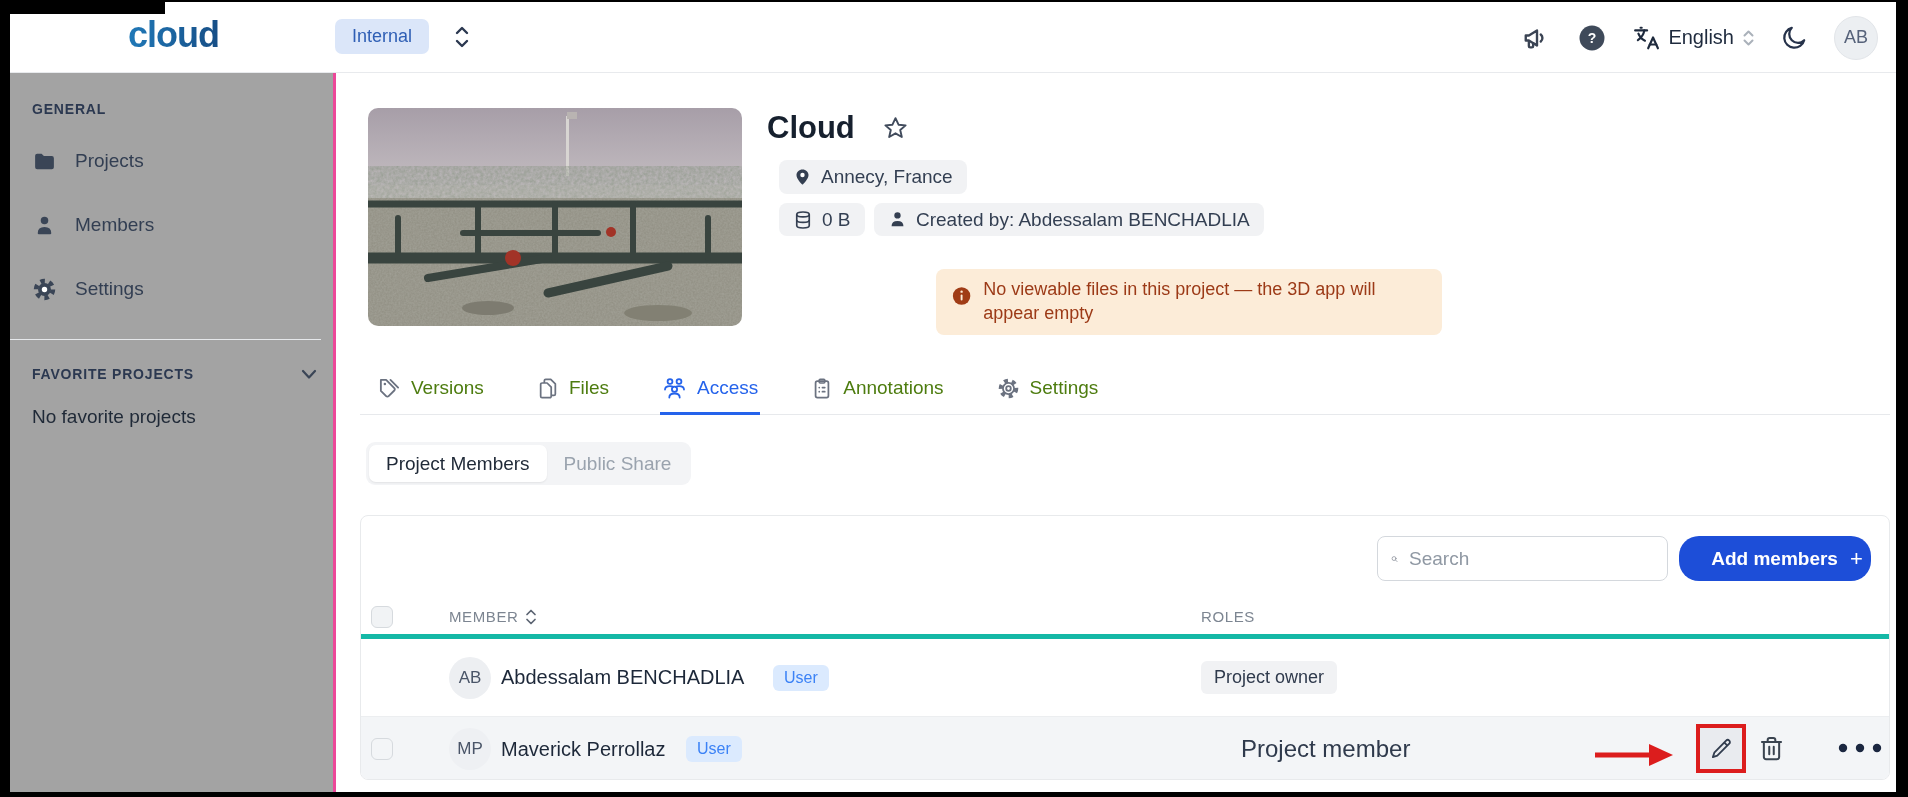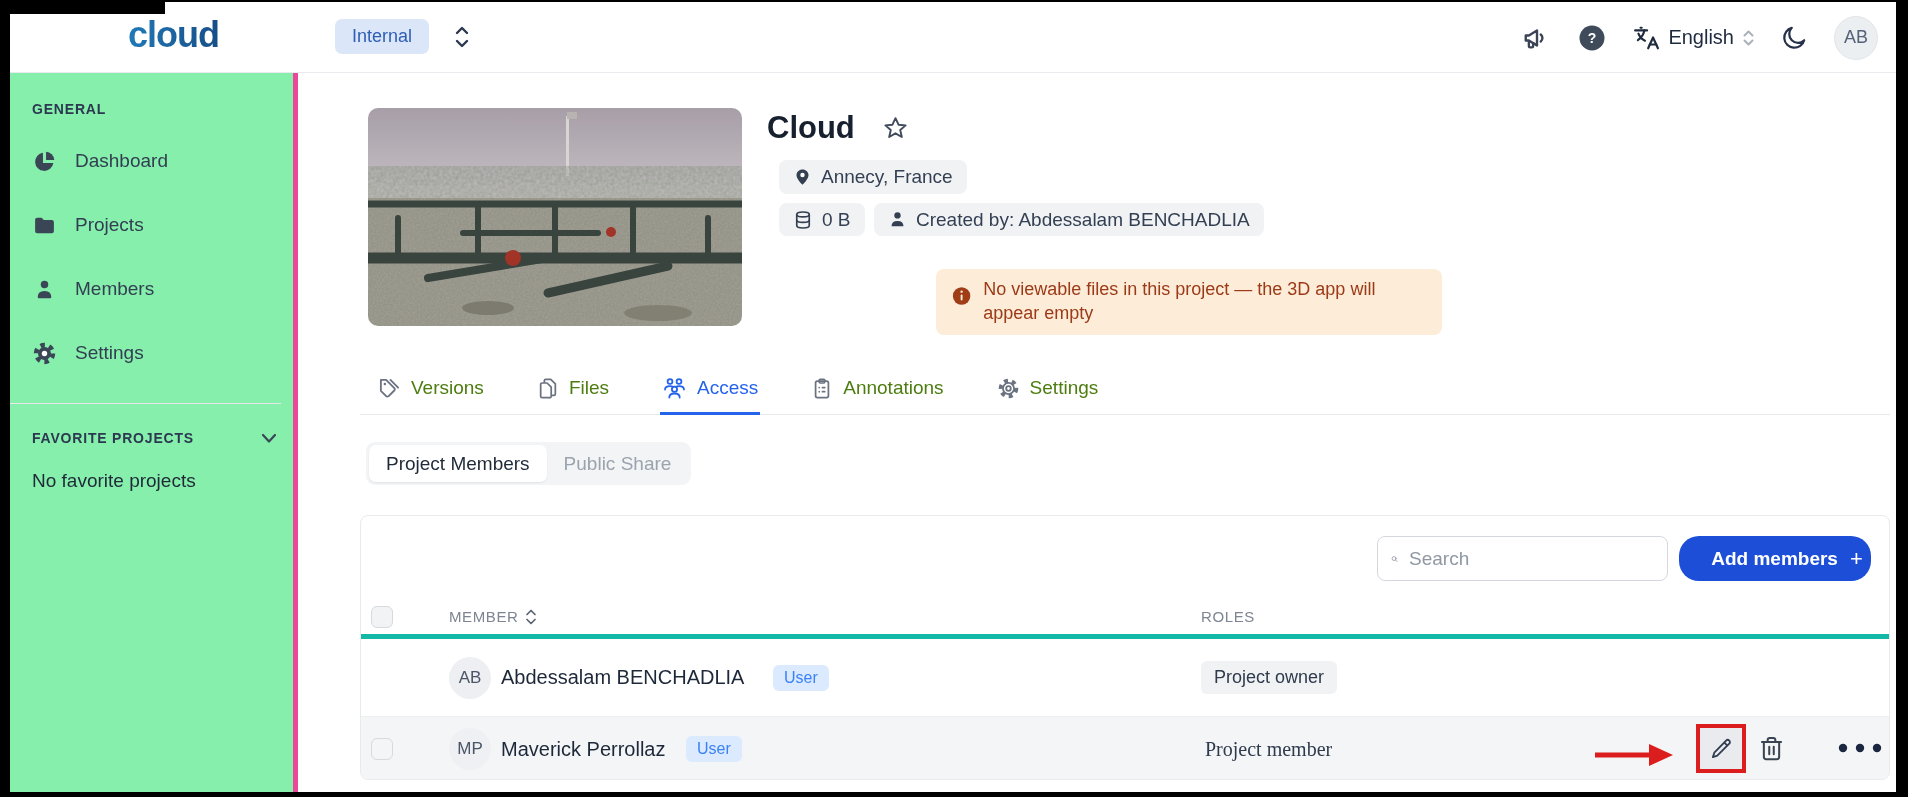--- a/index.html
+++ b/index.html
@@ -16,21 +16,21 @@
   .ws-badge { position:absolute; left:325px; top:17px; height:35px; padding:0 17px; display:flex; align-items:center;
     background:#dbe6f9; color:#2f5fb5; font-size:18px; border-radius:7px; }
   .ws-chevrons { position:absolute; left:443px; top:22px; }
   .tb-icons { position:absolute; right:18px; top:0; height:71px; display:flex; align-items:center; gap:26px; }
   .tb-ic { display:flex; align-items:center; justify-content:center; cursor:pointer; }
   .lang { display:flex; align-items:center; gap:8px; color:#1e2a3d; font-size:20px; font-weight:500; cursor:pointer; }
   .avatar-top { width:44px; height:44px; border-radius:50%; background:#eceff2; border:1px solid #e2e5e9;
     display:flex; align-items:center; justify-content:center; color:#56627a; font-size:18px; }
 
   
-  .sidebar { position:absolute; left:0; top:71px; bottom:0; width:288px; border-right:5px solid #ec4899; background:#86efac; }
+  .sidebar { position:absolute; left:0; top:71px; bottom:0; width:326px; border-right:3px solid #ec4899; background:#a3a3a3; }
   .side-h { margin:28px 0 0 22px; font-size:14px; font-weight:bold; letter-spacing:.8px; color:#2b3850; }
   .side-item { display:flex; align-items:center; gap:18px; height:40px; margin:24px 0 0 22px;
     font-size:19px; color:#323e52; cursor:pointer; }
   .side-div { height:1px; background:#e6e8eb; margin:30px 12px 0 0; }
   .fav-h { display:flex; align-items:center; justify-content:space-between; margin:24px 14px 0 22px; }
   .fav-h span { font-size:14px; font-weight:bold; letter-spacing:.8px; color:#2b3850; }
   .fav-empty { margin:22px 0 0 22px; font-size:19px; color:#1f2937; }
 
   
   .thumb { position:absolute; left:358px; top:106px; width:374px; height:218px; border-radius:10px; overflow:hidden; }
@@ -85,21 +85,21 @@
   .row2 { top:201px; height:64px; background:#f3f5f7; }
   .row .cb { position:absolute; left:10px; background:transparent; }
   .avatar-s { position:absolute; left:88px; width:42px; height:42px; border-radius:50%; background:#edeff2;
     display:flex; align-items:center; justify-content:center; font-size:17px; color:#4a5568; }
   .row2 .avatar-s { background:#eef0f3; }
   .mname { position:absolute; left:140px; font-size:20px; font-weight:500; color:#1d2839; white-space:nowrap; }
   .user-badge { position:absolute; font-size:16px; background:#dbeafe; color:#3b82f6; border-radius:6px;
     padding:4px 11px; }
   .role-badge { position:absolute; left:840px; background:#f1f2f4; border-radius:6px; padding:6px 13px;
     font-size:18px; color:#2f3a4c; }
-  .role-text { position:absolute; left:844px; font-size:20px; color:#2f3a4c;font-family:Liberation Serif, serif; }
+  .role-text { position:absolute; left:880px; font-size:24px; color:#2f3a4c; }
   .red-arrow { position:absolute; left:1234px; top:27px; }
   .edit-box { position:absolute; left:1335px; top:7px; width:50px; height:49px; border:4px solid #dc1d1d;
     background:#e9ebef; display:flex; align-items:center; justify-content:center; cursor:pointer; }
   .trash-btn { position:absolute; left:1397px; top:17px; cursor:pointer; }
   .dots-btn { position:absolute; left:1476px; top:25px; cursor:pointer; }
 
   svg { display:block; }
 </style>
 </head>
 <body>
@@ -151,27 +151,20 @@
       </span>
       <span class="avatar-top">
         <span>AB</span>
       </span>
     </div>
   </div>
 
   <div class="sidebar">
     <div class="side-h">GENERAL</div>
 
-    <div class="side-item">
-      <svg width="25" height="25" viewBox="0 0 24 24">
-        <path d="M10.5 3.5 a8.8 8.8 0 1 0 10 10 h-10 z" fill="#3a4556"></path>
-        <path d="M13.5 2.6 a8.8 8.8 0 0 1 7.9 7.9 h-7.9 z" fill="#3a4556"></path>
-      </svg>
-      <span>Dashboard</span>
-    </div>
 
     <div class="side-item">
       <svg width="25" height="25" viewBox="0 0 24 24">
         <path d="M3 6.5 q0-2 2-2 h4.2 l2.2 2.3 H19 q2 0 2 2 V17.5 q0 2-2 2 H5 q-2 0-2-2 Z" fill="#3a4556"></path>
       </svg>
       <span>Projects</span>
     </div>
 
     <div class="side-item">
       <svg width="25" height="25" viewBox="0 0 24 24">

